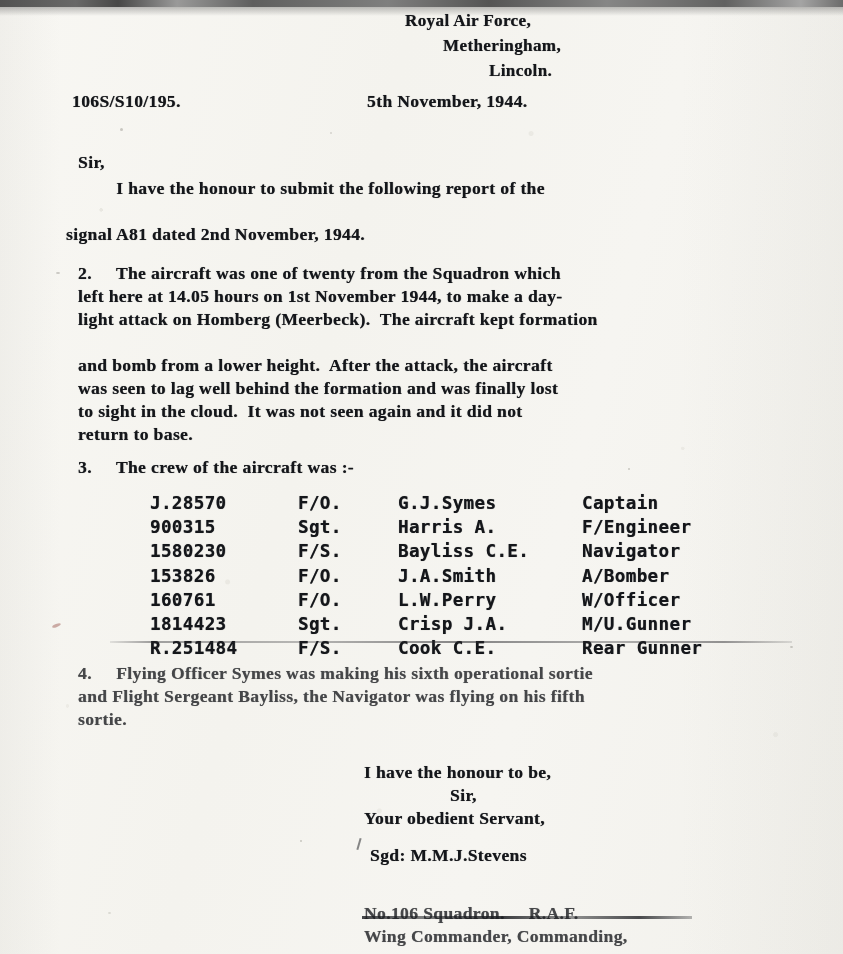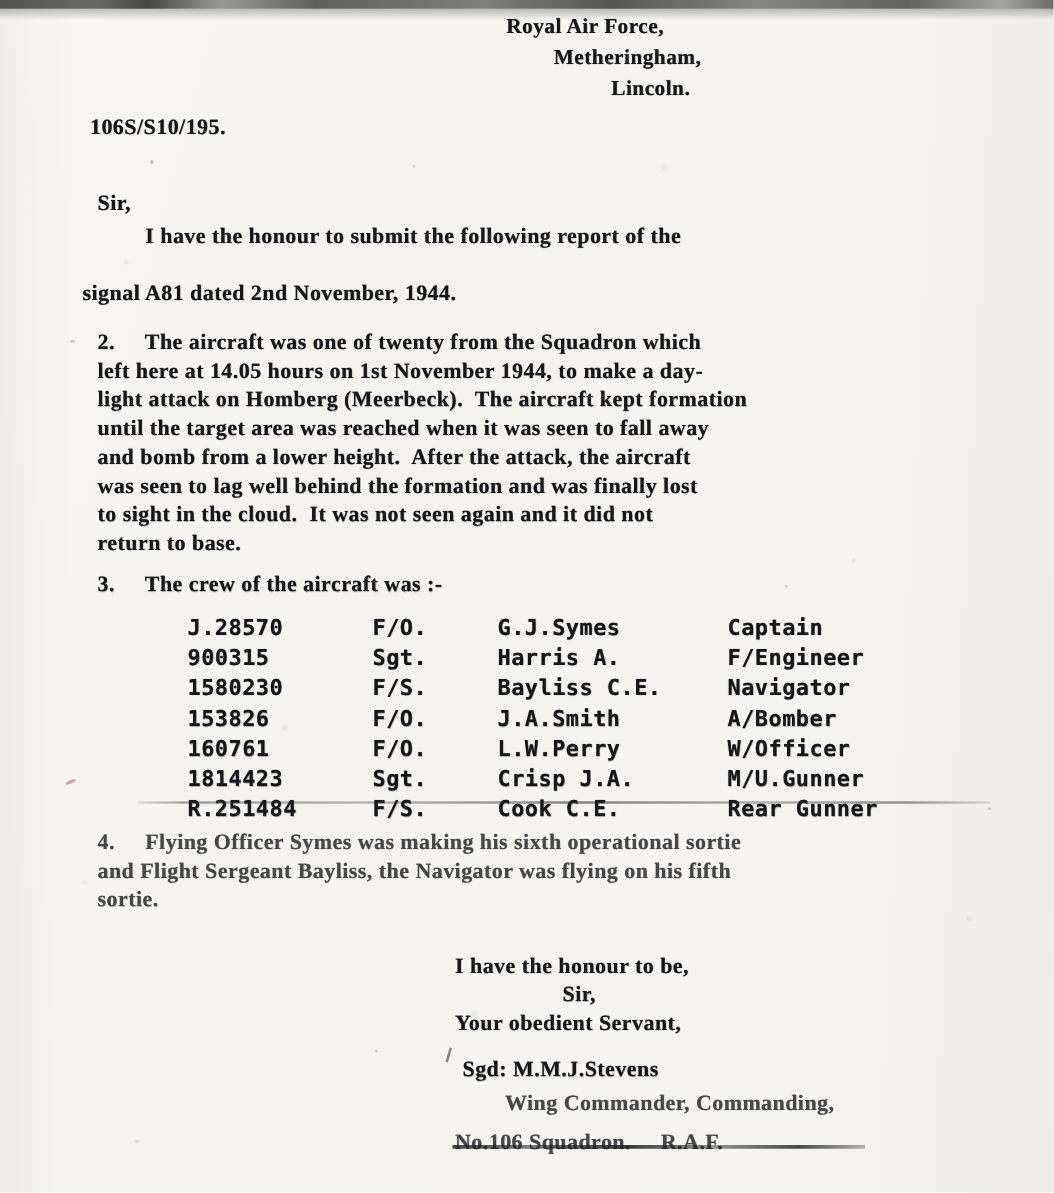--- a/index.html
+++ b/index.html
@@ -183,31 +183,31 @@
   <div class="speck" style="left:108px;top:912px;width:3px;height:2px;opacity:.6;"></div>
   <div id="speck-red"></div>
 
   <div id="letterhead">
     <span class="txt addr" style="left:405px;top:8px;">Royal Air Force,</span>
     <span class="txt addr" style="left:443px;top:33px;">Metheringham,</span>
     <span class="txt addr" style="left:489px;top:58px;">Lincoln.</span>
   </div>
 
   <span class="txt line" style="left:72px;top:89px;">106S/S10/195.</span>
+  <span class="txt line" style="left:367px;top:89px;">5th November, 1944.</span>
 
   <span class="txt line" style="left:78px;top:150px;">Sir,</span>
 
   <span class="txt line" style="left:78px;top:176px;">        I have the honour to submit the following report of the</span>
   <span class="txt line" style="left:66px;top:222px;">signal A81 dated 2nd November, 1944.</span>
 
   <span class="txt line" style="left:78px;top:261px;">2.</span>
   <span class="txt line" style="left:78px;top:261px;">        The aircraft was one of twenty from the Squadron which</span>
   <span class="txt line" style="left:78px;top:284px;">left here at 14.05 hours on 1st November 1944, to make a day-</span>
   <span class="txt line" style="left:78px;top:307px;">light attack on Homberg (Meerbeck).  The aircraft kept formation</span>
-  <span class="txt line" style="left:78px;top:330px;">until the target area was reached when it was seen to fall away</span>
   <span class="txt line" style="left:78px;top:353px;">and bomb from a lower height.  After the attack, the aircraft</span>
   <span class="txt line" style="left:78px;top:376px;">was seen to lag well behind the formation and was finally lost</span>
   <span class="txt line" style="left:78px;top:399px;">to sight in the cloud.  It was not seen again and it did not</span>
   <span class="txt line" style="left:78px;top:422px;">return to base.</span>
 
   <span class="txt line" style="left:78px;top:455px;">3.</span>
   <span class="txt line" style="left:78px;top:455px;">        The crew of the aircraft was :-</span>
 
   <table id="crew-table">
     <tbody>
@@ -263,17 +263,17 @@
   <span class="txt line faint2" style="left:78px;top:684px;">and Flight Sergeant Bayliss, the Navigator was flying on his fifth</span>
   <span class="txt line faint2" style="left:78px;top:707px;">sortie.</span>
 
   <span class="txt line" style="left:364px;top:760px;">I have the honour to be,</span>
   <span class="txt line" style="left:450px;top:783px;">Sir,</span>
   <span class="txt line" style="left:364px;top:806px;">Your obedient Servant,</span>
 
   <div id="stray-tick"></div>
   <span class="txt line" style="left:370px;top:843px;">Sgd: M.M.J.Stevens</span>
 
-  <span class="txt line faint2" style="left:364px;top:870px;margin-left:40px;">Wing Commander, Commanding,</span>
+  <span class="txt line faint2" style="left:364px;top:924px;">Wing Commander, Commanding,</span>
   <span class="txt line faint2" style="left:364px;top:901px;text-align:right;">No.106 Squadron.     R.A.F.</span>
   <div id="sig-underline"></div>
 
 </div>
 
 </body></html>

